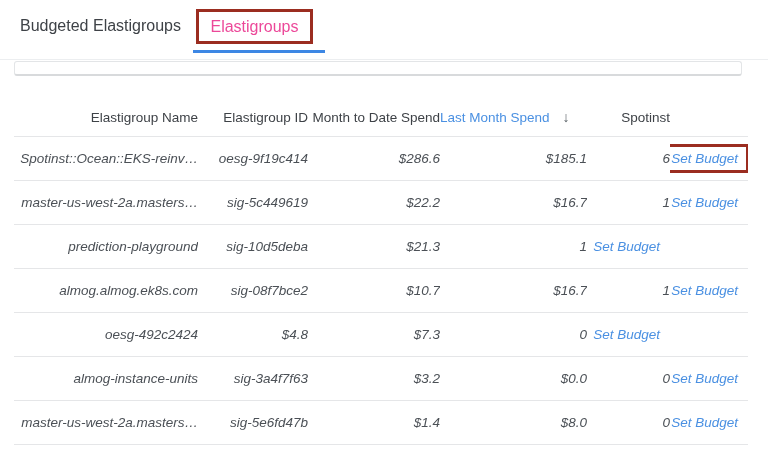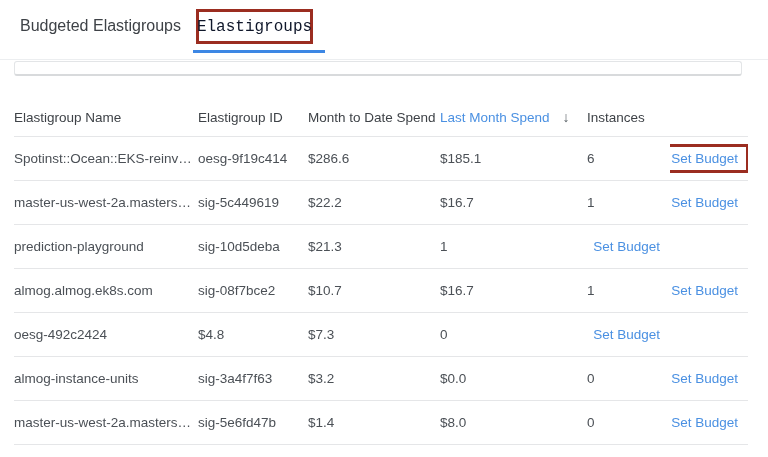--- a/index.html
+++ b/index.html
@@ -6,37 +6,37 @@
   html,body { background:#fff; }
   body { font-family:"Liberation Sans", sans-serif; color:#3e4247; }
   .screen { position:relative; width:768px; height:457px; background:#fff; overflow:hidden; }
 
   
   .tabbar { position:absolute; left:0; top:0; width:768px; height:60px; border-bottom:1px solid #eceef0; }
   .tab-inactive { position:absolute; left:20px; top:0; height:52px; display:flex; align-items:center;
                   font-size:16px; color:#3e4247; cursor:pointer; }
   .tab-active-box { position:absolute; left:196px; top:9px; width:117px; height:35px;
                     border:3px solid #9b2d20; display:flex; align-items:center; justify-content:center; }
-  .tab-active { font-size:16px; color:#0f172a; cursor:pointer; white-space:nowrap;font-family:Liberation Mono, monospace; }
+  .tab-active { font-size:16px; color:#ec4899; cursor:pointer; white-space:nowrap; }
   .tab-underline { position:absolute; left:193px; top:50px; width:132px; height:3px; background:#3d87e4; }
 
   
   .filterbox { position:absolute; left:14px; top:61px; width:728px; height:15px;
                border:1px solid #e3e5e7; border-bottom:2px solid #d8dadc; border-radius:3px; background:#fff; }
 
   
-  .table { position:absolute; left:14px; top:98px; width:734px; }
+  .table { position:absolute; left:14px; top:98px; width:734px;text-align:right; }
   .tr { display:grid; grid-template-columns:184px 110px 132px 147px 83px 78px;
         align-items:center; border-bottom:1px solid #e5e6e8; }
   .thead { height:39px; }
   .row { height:44px; }
   .th { font-size:13.5px; color:#3e4247; white-space:nowrap; cursor:pointer; }
   .th-sorted { color:#4a90e2; display:flex; align-items:center; }
   .sort-arrow { color:#596166; font-size:14px; margin-left:13px; cursor:pointer; }
-  .td { font-size:13.5px; color:#4b5056; white-space:nowrap; overflow:hidden; }
+  .td { font-size:13.5px; color:#4b5056; white-space:nowrap; overflow:hidden;font-style:italic; }
   .td-action { display:flex; justify-content:flex-end; padding-right:10px; }
   .link { color:#4a90e2; cursor:pointer; text-decoration:none; font-size:13.5px; white-space:nowrap; }
   .annotated-link { border:3px solid #9b2d20; padding:4px 8px; margin-right:-11px; }
 </style>
 </head>
 <body>
 
 <div class="screen">
 
   <div class="tabbar">
@@ -52,21 +52,21 @@
   <div class="table">
 
     <div class="tr thead">
       <div class="th">Elastigroup Name</div>
       <div class="th">Elastigroup ID</div>
       <div class="th">Month to Date Spend</div>
       <div class="th th-sorted">
         <span>Last Month Spend</span>
         <span class="sort-arrow">↓</span>
       </div>
-      <div class="th">Instances</div>
+      <div class="th">Spotinst</div>
       <div class="th"></div>
     </div>
 
     <div class="tr row">
       <div class="td">Spotinst::Ocean::EKS-reinv…</div>
       <div class="td">oesg-9f19c414</div>
       <div class="td">$286.6</div>
       <div class="td">$185.1</div>
       <div class="td">6</div>
       <div class="td td-action">

